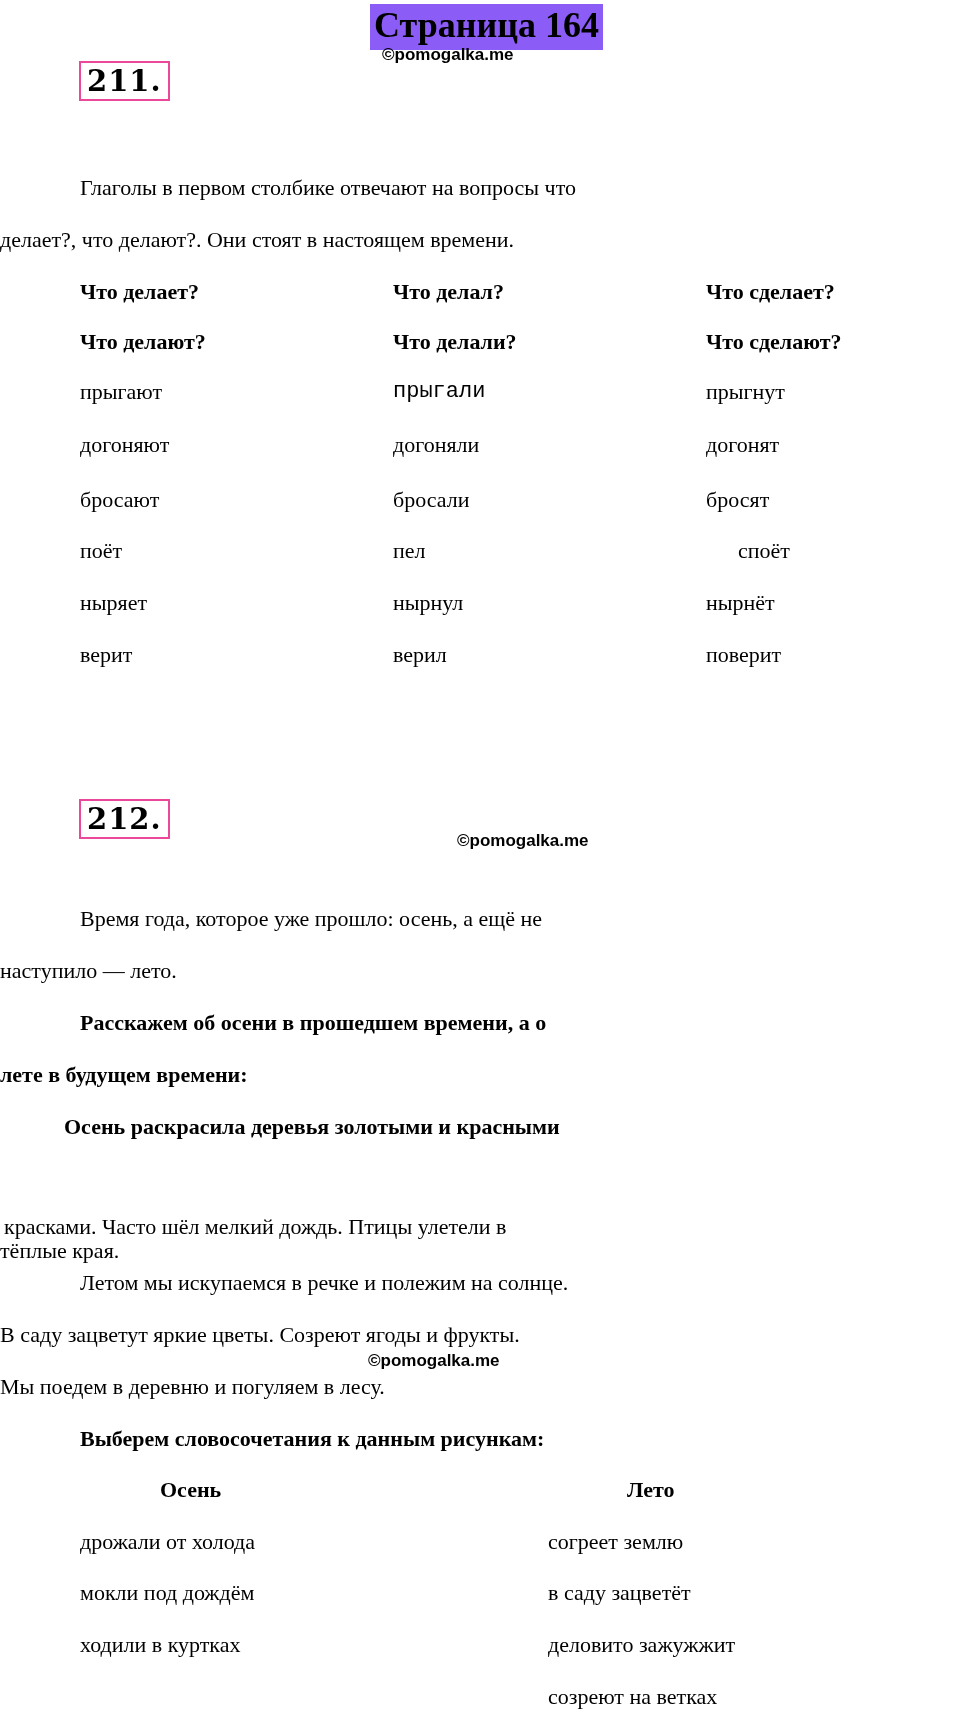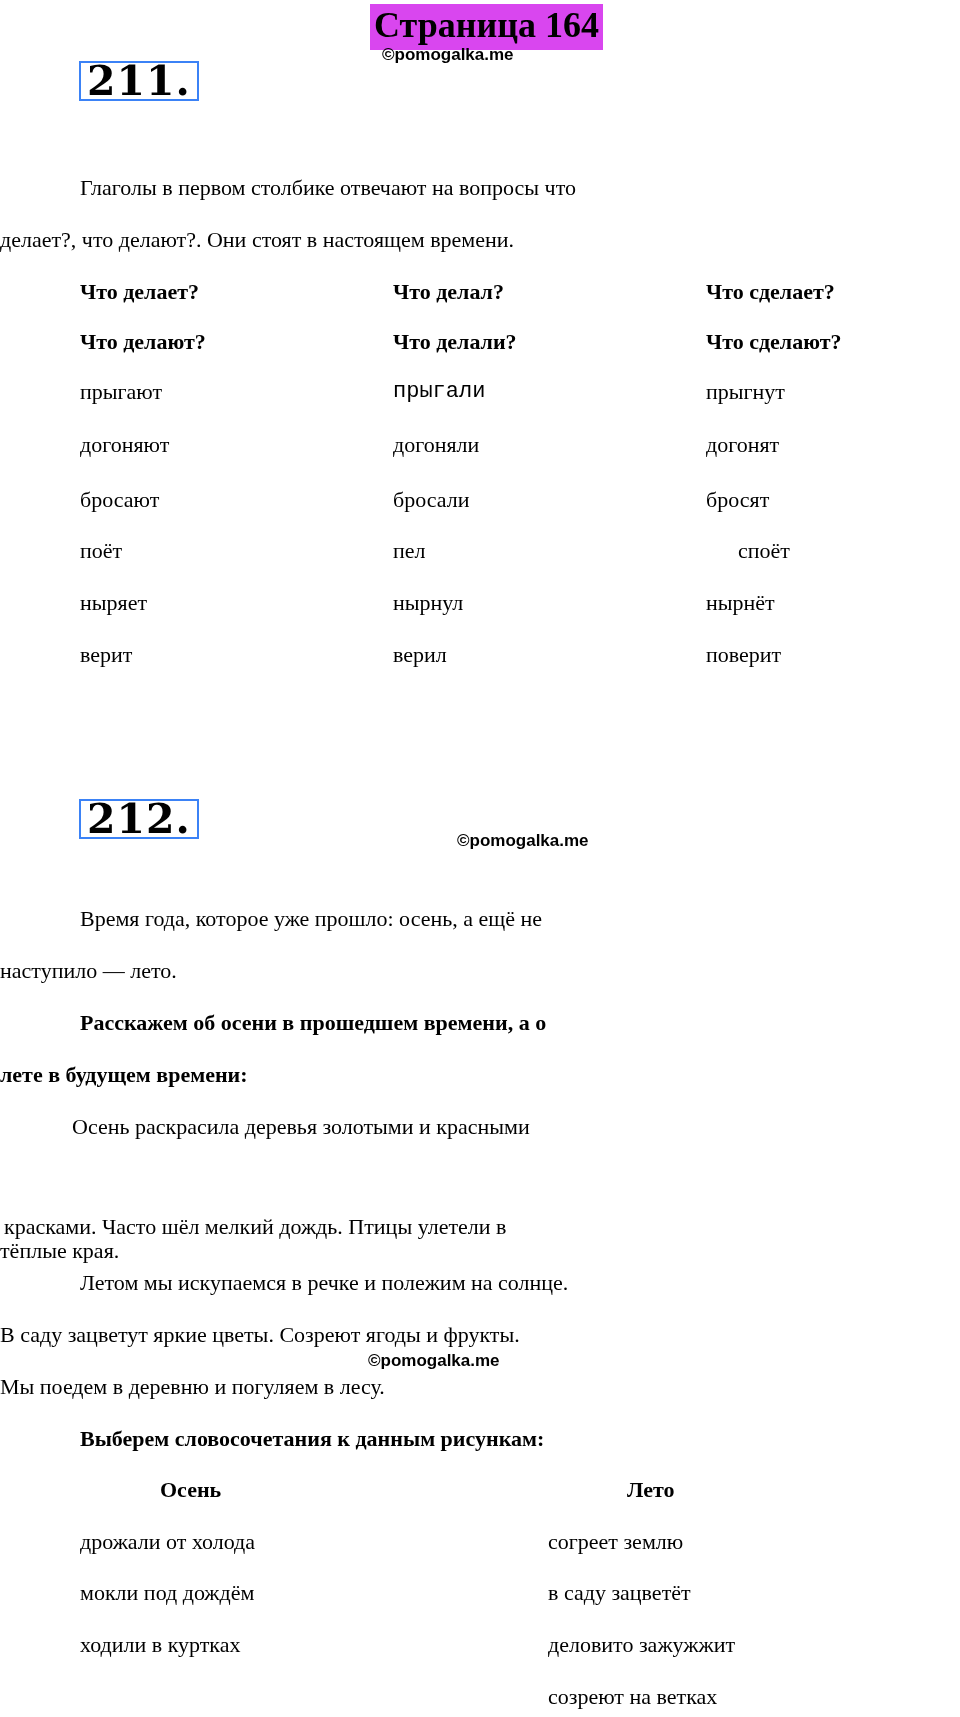--- a/index.html
+++ b/index.html
@@ -4,30 +4,30 @@
   <style>
     html, body { margin: 0; padding: 0; background: #ffffff; }
     body {
       width: 960px; height: 1717px; position: relative; overflow: hidden;
       font-family: "Liberation Serif", "DejaVu Serif", serif;
       color: #000;
     }
     .abs { position: absolute; white-space: nowrap; }
     .page-title {
       left: 370px; top: 4px; height: 46px; padding: 0 4px;
-      background: #d946ef;
+      background: #8b5cf6;
       font-weight: bold; font-size: 36px; line-height: 42px;
     }
     .wm {
       font-family: "Liberation Sans", "DejaVu Sans", sans-serif;
       font-weight: bold; font-size: 17px; line-height: 20px;
     }
     .task-box {
-      border: 2px solid #3b82f6; height: 36px; line-height: 36px;
-      padding: 0 6px; font-weight: bold; font-size: 41px;
+      border: 2px solid #ec4899; height: 36px; line-height: 36px;
+      padding: 0 6px; font-weight: bold; font-size: 29px;
       font-family: "DejaVu Serif", "Liberation Serif", serif;
       letter-spacing: 1px;
     }
     .txt { font-size: 22px; line-height: 40px; }
     .b { font-weight: bold; }
   </style>
 </head>
 <body>
 
 <div class="abs page-title">Страница 164</div>
@@ -82,21 +82,21 @@
 
 <div class="abs task-box" style="left:79px; top:799px;">212.</div>
 <div class="abs wm" style="left:457px; top:831px;">©pomogalka.me</div>
 
 <div class="abs txt" style="left:80px; top:899px;text-align:center;">Время года, которое уже прошло: осень, а ещё не</div>
 <div class="abs txt" style="left:0px; top:951px;">наступило — лето.</div>
 
 <div class="abs txt b" style="left:80px; top:1003px;">Расскажем об осени в прошедшем времени, а о</div>
 <div class="abs txt b" style="left:0px; top:1055px;">лете в будущем времени:</div>
 
-<div class="abs txt" style="left:72px; top:1107px;">Осень раскрасила деревья золотыми и красными</div>
+<div class="abs txt" style="left:64px; top:1107px;font-weight:bold;">Осень раскрасила деревья золотыми и красными</div>
 <div class="abs txt" style="left:4px; top:1159px;margin-top:48px;">красками. Часто шёл мелкий дождь. Птицы улетели в</div>
 <div class="abs txt" style="left:0px; top:1211px;margin-top:20px;">тёплые края.</div>
 
 <div class="abs txt" style="left:80px; top:1263px;">Летом мы искупаемся в речке и полежим на солнце.</div>
 <div class="abs txt" style="left:0px; top:1315px;">В саду зацветут яркие цветы. Созреют ягоды и фрукты.</div>
 <div class="abs wm" style="left:368px; top:1351px;">©pomogalka.me</div>
 <div class="abs txt" style="left:0px; top:1367px;">Мы поедем в деревню и погуляем в лесу.</div>
 
 <div class="abs txt b" style="left:80px; top:1419px;">Выберем словосочетания к данным рисункам:</div>
 

